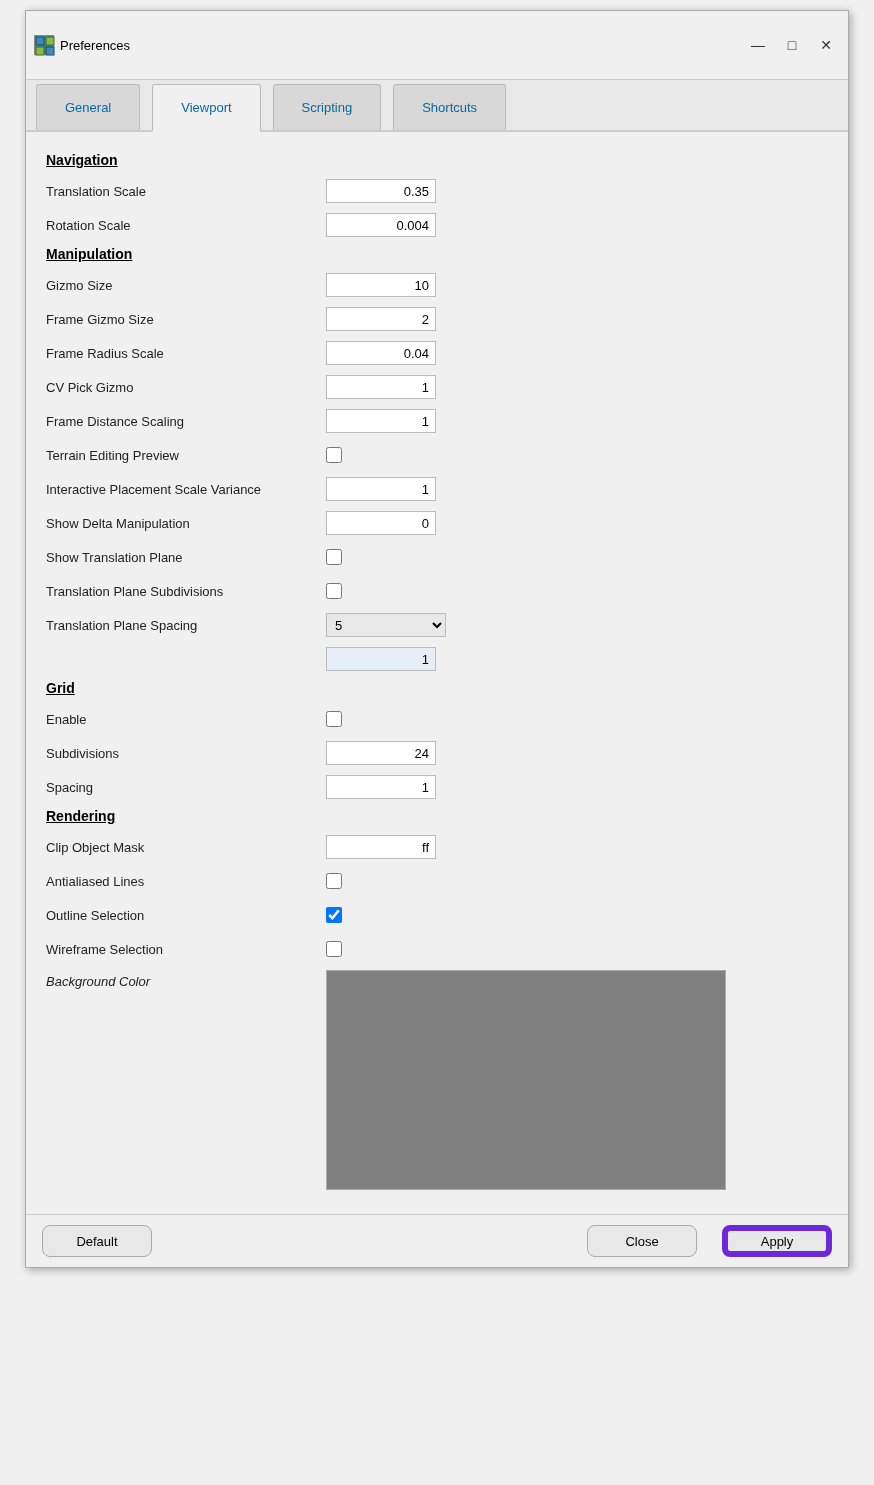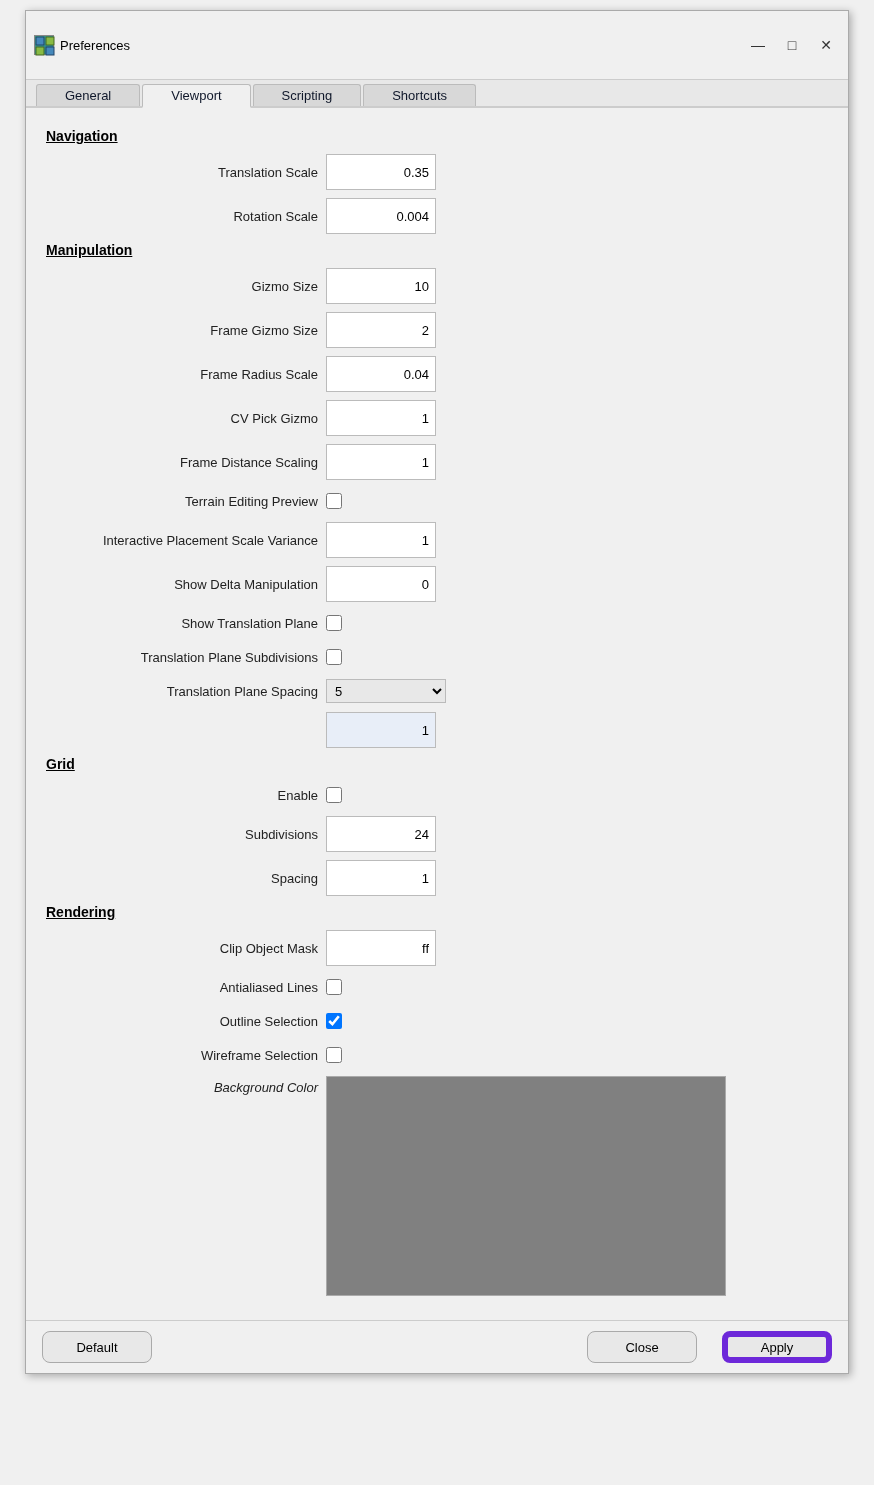--- a/index.html
+++ b/index.html
@@ -53,29 +53,29 @@
     
     .tabs {
       display: flex;
       background: #e8e8e8;
       border-bottom: 2px solid #ccc;
       padding-top: 4px;
       padding-left: 10px;
       gap: 0;
     }
     .tab {
-      padding: 3px 28px;
+      padding: 15px 28px;
       cursor: pointer;
       background: #d8d8d8;
       border: 1px solid #bbb;
       border-bottom: none;
       border-radius: 3px 3px 0 0;
       font-size: 13px;
-      color: #0f172a;
-      margin-right: 2px;
+      color: #0369a1;
+      margin-right: 12px;
     }
     .tab.active {
       background: #f0f0f0;
       border-bottom: 2px solid #f0f0f0;
       font-weight: 500;
       margin-bottom: -2px;
       z-index: 1;
     }
 
     
@@ -92,29 +92,29 @@
       color: #000;
       text-decoration: underline;
     }
     .field-row {
       display: flex;
       align-items: center;
       margin-bottom: 8px;
       min-height: 26px;
     }
     .field-label {
-      text-align: right;
+      text-align: left;
       flex: 0 0 280px;
       padding-right: 8px;
       color: #222;
       font-size: 13px;
     }
     .field-input {
       width: 110px;
-      height: 36px;
+      height: 24px;
       border: 1px solid #bbb;
       background: #fff;
       padding: 2px 6px;
       font-size: 13px;
       text-align: right;
     }
     .field-checkbox {
       width: 16px;
       height: 16px;
       cursor: pointer;

